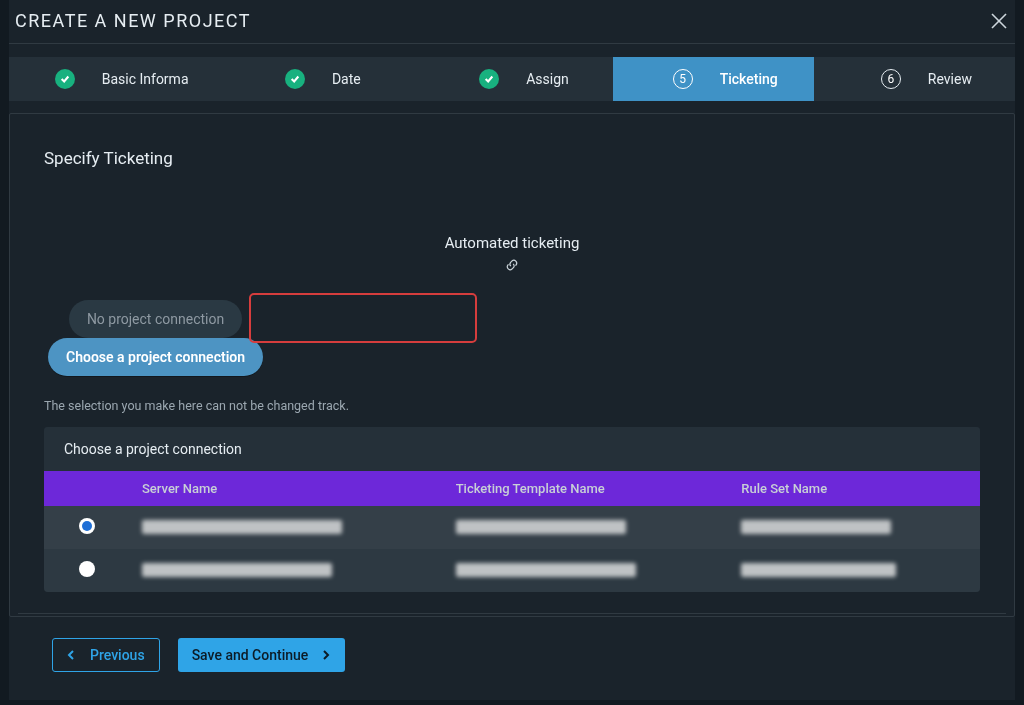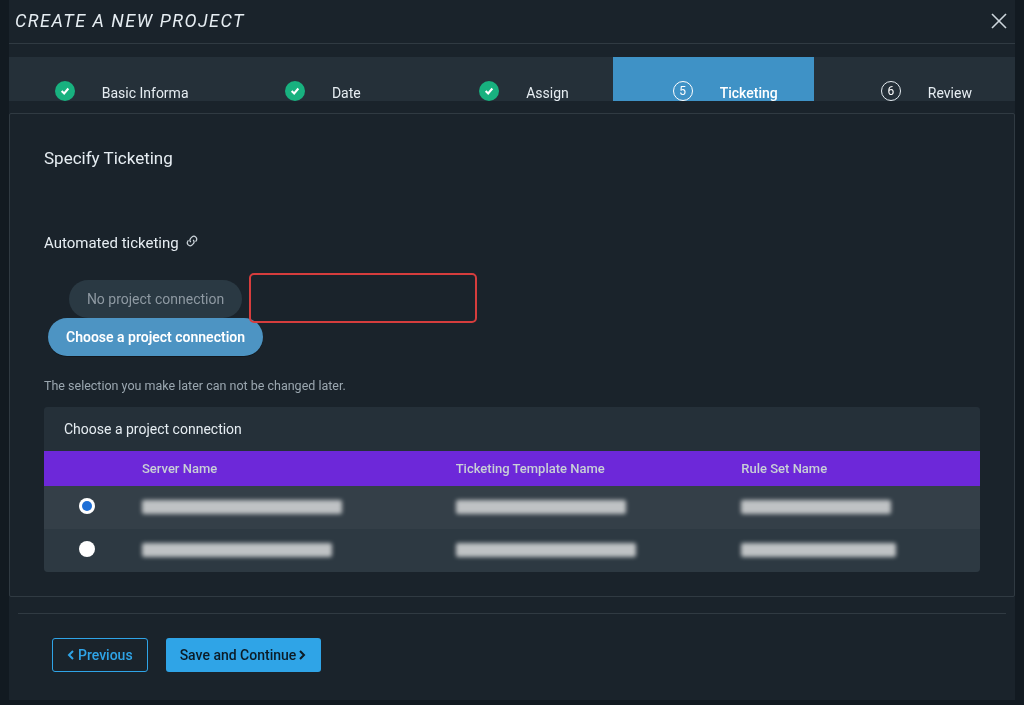--- a/index.html
+++ b/index.html
@@ -6,30 +6,30 @@
   html, body { background:#121a21; width:1024px; height:705px; overflow:hidden; color:#e6edf2; }
   .modal {
     position:absolute; left:9px; top:0; width:1006px; height:700px;
     background:#1a232b;
   }
   .modal-header {
     display:flex; align-items:center; justify-content:space-between;
     padding:10px 6px 12px 6px;
     border-bottom:1px solid #303a42;
   }
-  .modal-title { font-size:18px; letter-spacing:1.5px; color:#e6edf2; font-weight:400;font-style:italic; }
+  .modal-title { font-size:18px; letter-spacing:1.5px; color:#e6edf2; font-weight:400; }
   .close-x { width:20px; height:20px; cursor:pointer; stroke:#cdd6dc; stroke-width:1.6; }
 
   
   .stepper {
     display:flex; width:100%; margin-top:13px;
     height:44px;
   }
   .step {
-    position:relative; flex:1; display:flex; align-items:flex-end; justify-content:center;
+    position:relative; flex:1; display:flex; align-items:center; justify-content:center;
     background:#253039; gap:27px; overflow:hidden;
     padding-left:24px;
   }
   .step.active { background:#3f92c6; }
   .step::after {
     content:""; position:absolute; right:-16px; top:0; width:0; height:0;
     z-index:5;
     border-top:22px solid transparent;
     border-bottom:22px solid transparent;
     border-left:16px solid #253039;
@@ -58,21 +58,21 @@
   
   .panel {
     margin-top:12px;
     border:1px solid #303a42;
     border-radius:2px;
     padding:34px 34px 24px 34px;
   }
   .section-title { font-size:17px; color:#e6edf2; margin-bottom:28px; font-weight:400;}
   .section-desc { font-size:13px; color:#9ba7b0; line-height:1.4; }
 
-  .subhead { margin-top:66px; display:flex; align-items:flex-start; gap:6px; }
+  .subhead { margin-top:66px; display:flex; align-items:center; gap:6px;flex-direction:column; }
   .subhead-title { font-size:15px; color:#e6edf2; }
   .link-icon { width:14px; height:14px; stroke:#cdd6dc; }
 
   .pill-row { margin-top:24px; display:inline-flex; align-items:center; gap:0;
               padding:3px; border:1px solid transparent; border-radius:999px;
               position:relative;flex-direction:column; }
   .pill-highlight {
     position:absolute; left:204px; top:-4px; width:228px; height:50px;
     border:2.5px solid #d63d3d; border-radius:5px;
     pointer-events:none;
@@ -114,21 +114,21 @@
   td .redact { margin-top:2px; }
 
   
   .footer {
     position:absolute; left:9px; right:9px; bottom:4px;
     border-top:1px solid #303a42;
     padding:24px 34px;
     display:flex; gap:18px;
   }
   .btn {
-    height:34px; border-radius:3px; display:flex; align-items:center; gap:1px;
+    height:34px; border-radius:3px; display:flex; align-items:center; gap:13px;
     padding:0 14px; font-size:14px; cursor:pointer;
     font-weight:500;
   }
   .btn.outline {
     border:1px solid #2fa4e7; color:#2fa4e7; background:transparent;
   }
   .btn.primary {
     background:#2fa4e7; color:#0c1b26; border:none;
   }
   .chev { width:10px; height:10px; stroke:currentColor; stroke-width:2; fill:none; }
@@ -191,21 +191,21 @@
         <path d="M14 10a5 5 0 0 1 0 7l-2 2a5 5 0 0 1-7-7l1-1"></path>
       </svg>
     </div>
 
     <div class="pill-row">
       <div class="pill inactive">No project connection</div>
       <div class="pill active">Choose a project connection</div>
       <div class="pill-highlight"></div>
     </div>
 
-    <div class="note">The selection you make later can not be changed later.</div>
+    <div class="note">The selection you make here can not be changed track.</div>
 
     <div class="table-wrap">
       <div class="table-title">Choose a project connection</div>
       <table>
         <thead>
           <tr>
             <th class="radio-col"></th>
             <th>Server Name</th>
             <th>Ticketing Template Name</th>
             <th>Rule Set Name</th>

